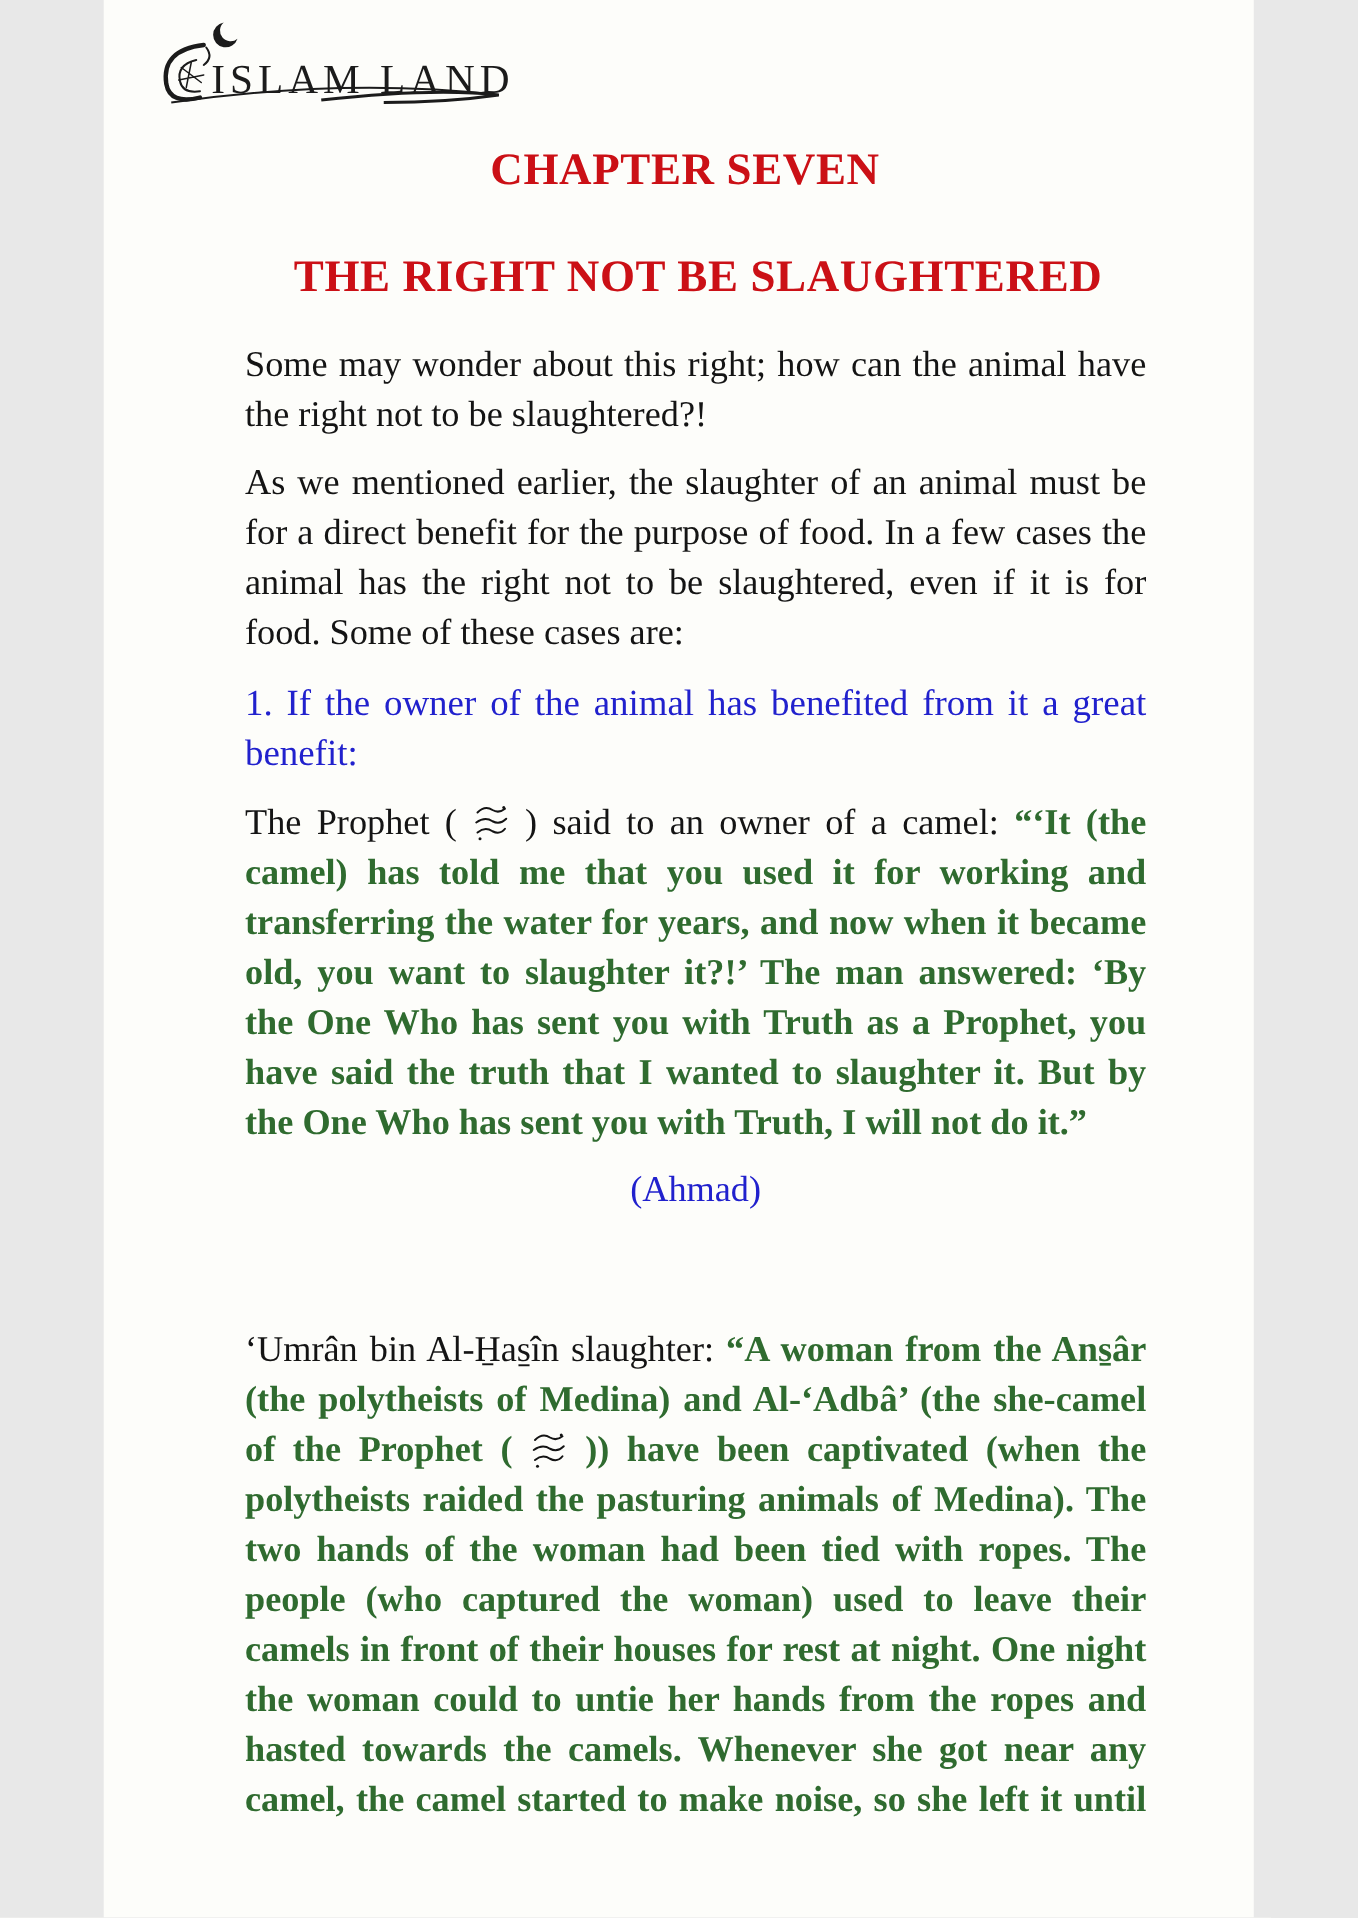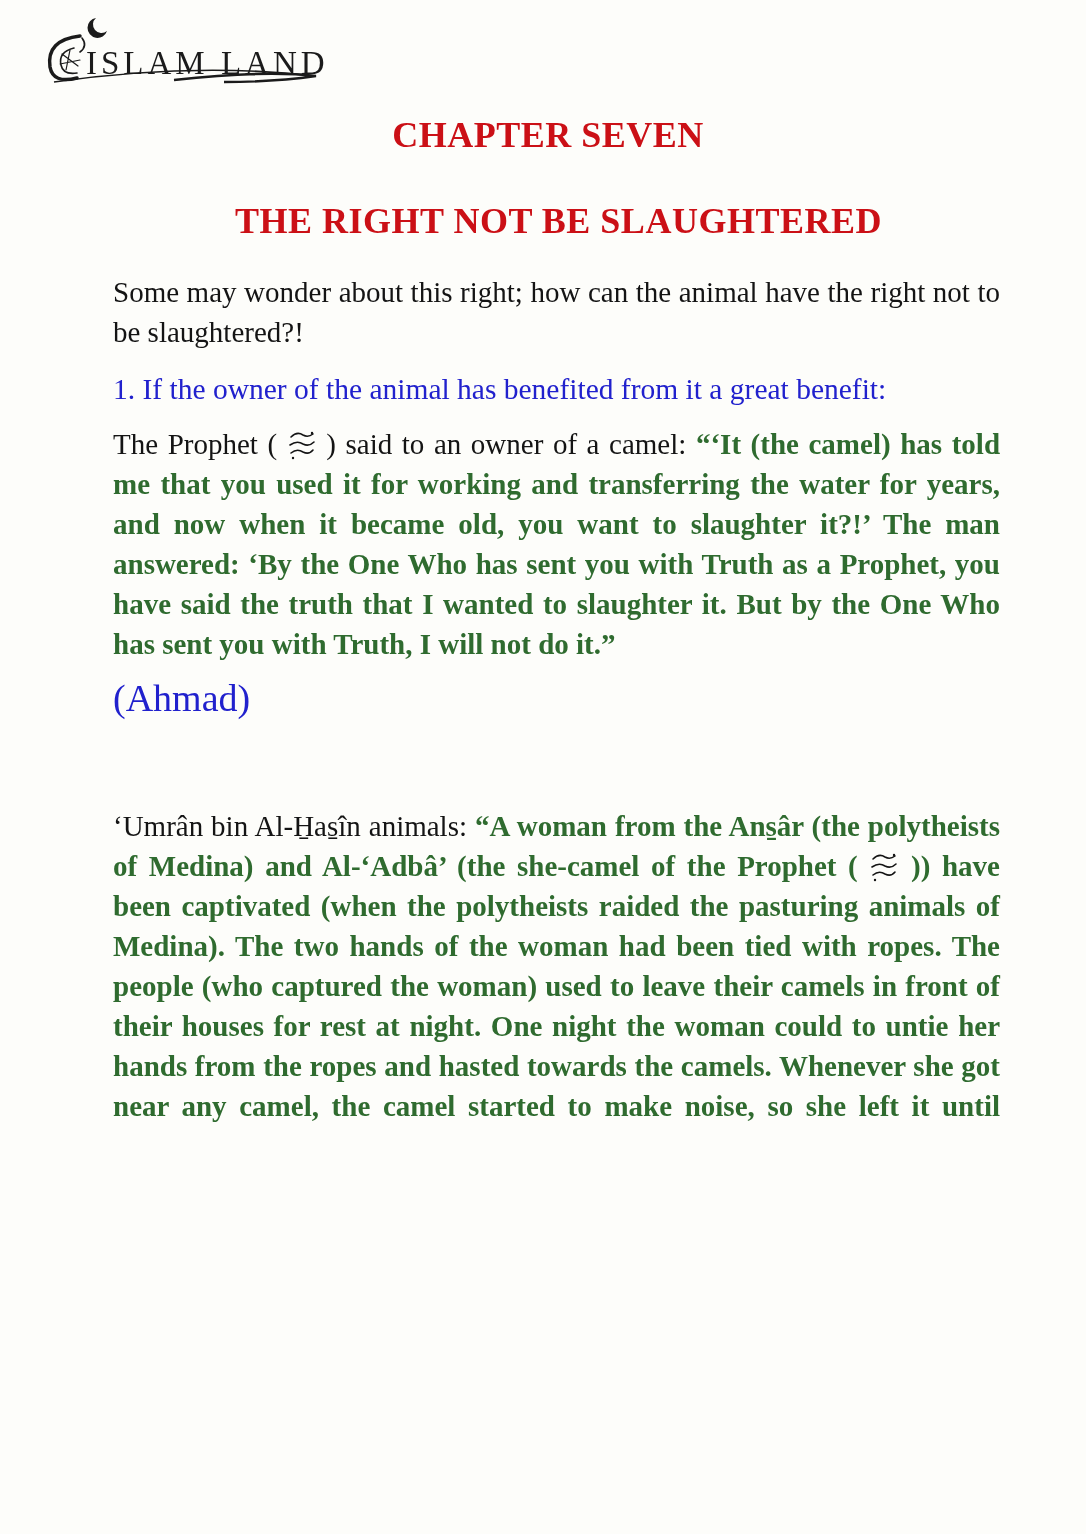--- a/index.html
+++ b/index.html
@@ -1,18 +1,18 @@
 <!DOCTYPE html>
 <html style="--red: #cb1016; --blue: #2121cd; --green: #2f6b2f; --ink: #141414;"><head>
 <meta charset="utf-8">
 <style>
   html, body { margin:0; padding:0; background:#e8e8e8; }
   .page {
     position: relative;
-    width: 1086px;
+    width: 920px;
     height: 1534px;
     margin: 0 auto;
     background: #fdfdfa;
     overflow: hidden;
     font-family: "Liberation Serif", "DejaVu Serif", serif;
     color: var(--ink, #111);
   }
   .logo { padding: 14px 0 0 24px; height: 78px; }
   .logo svg { display:block; }
   .logo text {
@@ -43,22 +43,22 @@
     font-weight: normal;
     font-size: 29.5px;
     line-height: 40px;
     text-align: justify;
     margin: 17px 0 15px 0;
   }
   .seg-normal { color: var(--ink, #111); }
   .seg-green  { color: var(--green, #2f6b2f); font-weight: bold; }
   p.source {
     color: var(--blue, #2121cd);
-    text-align: left;
-    font-size: 38px;
+    text-align: center;
+    font-size: 29px;
     line-height: 40px;
     margin: 4px 0 0 0;
   }
   p.hadith2 {
     margin-top: 88px;
     text-align-last: justify;
   }
   .pbuh {
     display: inline-block;
     vertical-align: -7px;
@@ -88,34 +88,35 @@
         <path d="M150 66 Q240 56 292 62 Q250 68 200 68" stroke-width="2.4"></path>
       </g>
     </svg>
   </header>
 
   <h1 class="chapter">CHAPTER SEVEN</h1>
   <h2 class="title">THE RIGHT NOT BE SLAUGHTERED</h2>
 
   <main class="content">
     <p class="body">Some may wonder about this right; how can the animal have the right not to be slaughtered?!</p>
+    <p class="body">As we mentioned earlier, the slaughter of an animal must be for a direct benefit for the purpose of food. In a few cases the animal has the right not to be slaughtered, even if it is for food. Some of these cases are:</p>
     <p class="case-heading">1. If the owner of the animal has benefited from it a great benefit:</p>
     <p class="body"><span class="seg-normal">The Prophet (</span>
   <span class="pbuh"><svg width="30" height="32" viewBox="0 0 30 32" aria-hidden="true">
     <g fill="none" stroke="currentColor" stroke-width="1.6" stroke-linecap="round">
       <path d="M4 8 q6 -6 12 -2 q5 3 10 -1"></path>
       <path d="M3 16 q7 -5 13 -1 q6 3 11 -2"></path>
       <path d="M4 24 q6 -5 12 -1 q6 3 10 -2"></path>
     </g>
     <circle cx="25" cy="4" r="1.2" fill="currentColor"></circle>
     <circle cx="6" cy="29" r="1.2" fill="currentColor"></circle>
   </svg></span>
 <span class="seg-normal">) said to an owner of a camel: </span><span class="seg-green">“‘It (the camel) has told me that you used it for working and transferring the water for years, and now when it became old, you want to slaughter it?!’ The man answered: ‘By the One Who has sent you with Truth as a Prophet, you have said the truth that I wanted to slaughter it. But by the One Who has sent you with Truth, I will not do it.”</span></p>
     <p class="source">(Ahmad)</p>
-    <p class="body hadith2"><span class="seg-normal">‘Umrân bin Al-H̱as̱în animals: </span><span class="seg-green">“A woman from the Ans̱âr (the polytheists of Medina) and Al-‘Adbâ’ (the she-camel of the Prophet (</span>
+    <p class="body hadith2"><span class="seg-normal">‘Umrân bin Al-H̱as̱în slaughter: </span><span class="seg-green">“A woman from the Ans̱âr (the polytheists of Medina) and Al-‘Adbâ’ (the she-camel of the Prophet (</span>
   <span class="pbuh"><svg width="30" height="32" viewBox="0 0 30 32" aria-hidden="true">
     <g fill="none" stroke="currentColor" stroke-width="1.6" stroke-linecap="round">
       <path d="M4 8 q6 -6 12 -2 q5 3 10 -1"></path>
       <path d="M3 16 q7 -5 13 -1 q6 3 11 -2"></path>
       <path d="M4 24 q6 -5 12 -1 q6 3 10 -2"></path>
     </g>
     <circle cx="25" cy="4" r="1.2" fill="currentColor"></circle>
     <circle cx="6" cy="29" r="1.2" fill="currentColor"></circle>
   </svg></span>
 <span class="seg-green">)) have been captivated (when the polytheists raided the pasturing animals of Medina). The two hands of the woman had been tied with ropes. The people (who captured the woman) used to leave their camels in front of their houses for rest at night. One night the woman could to untie her hands from the ropes and hasted towards the camels. Whenever she got near any camel, the camel started to make noise, so she left it until</span></p>

